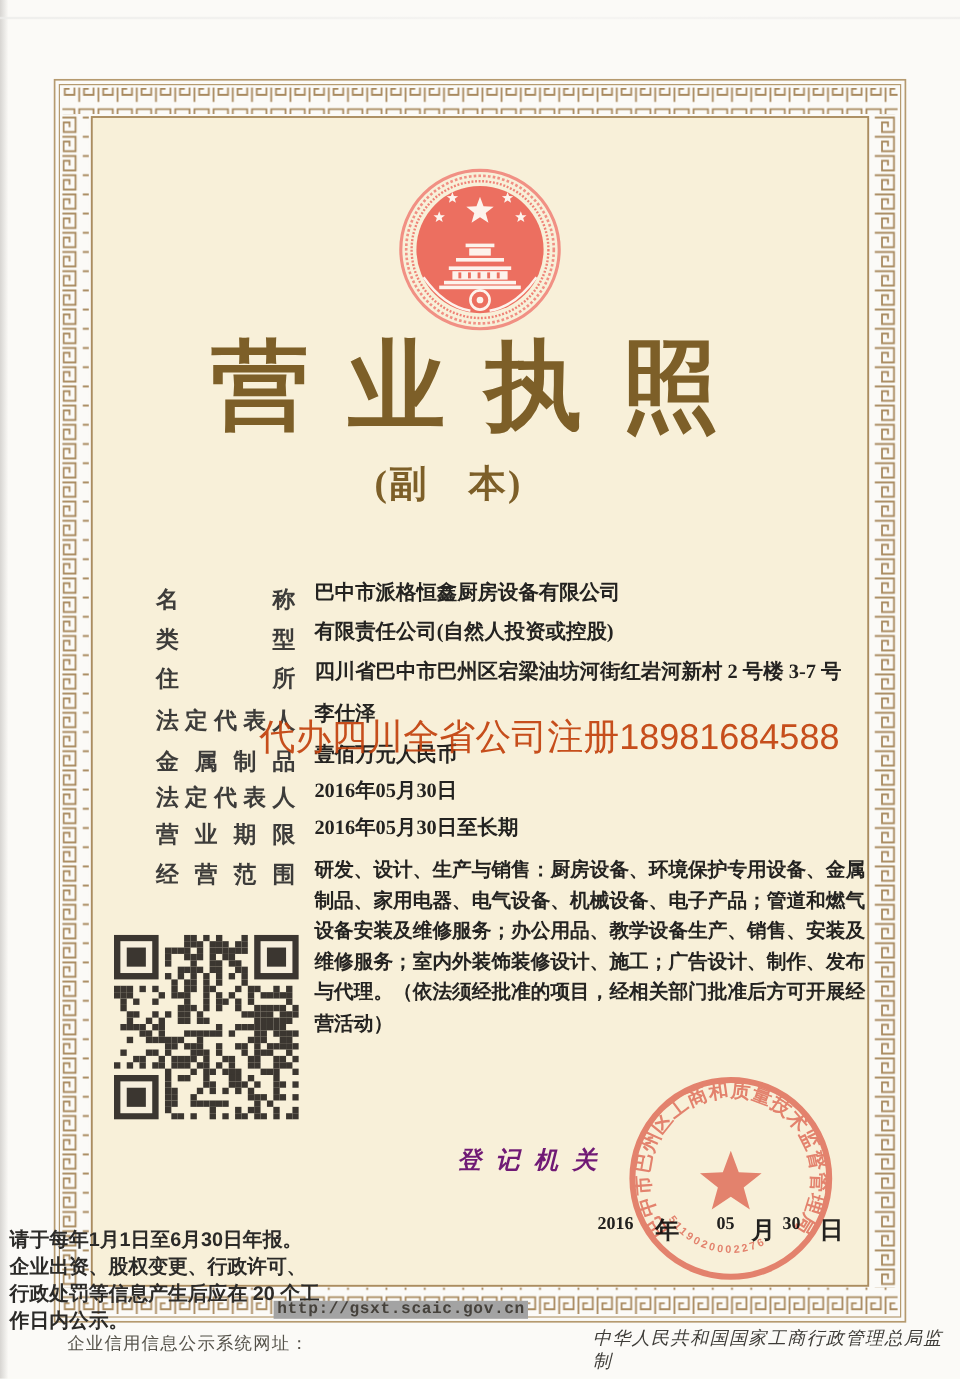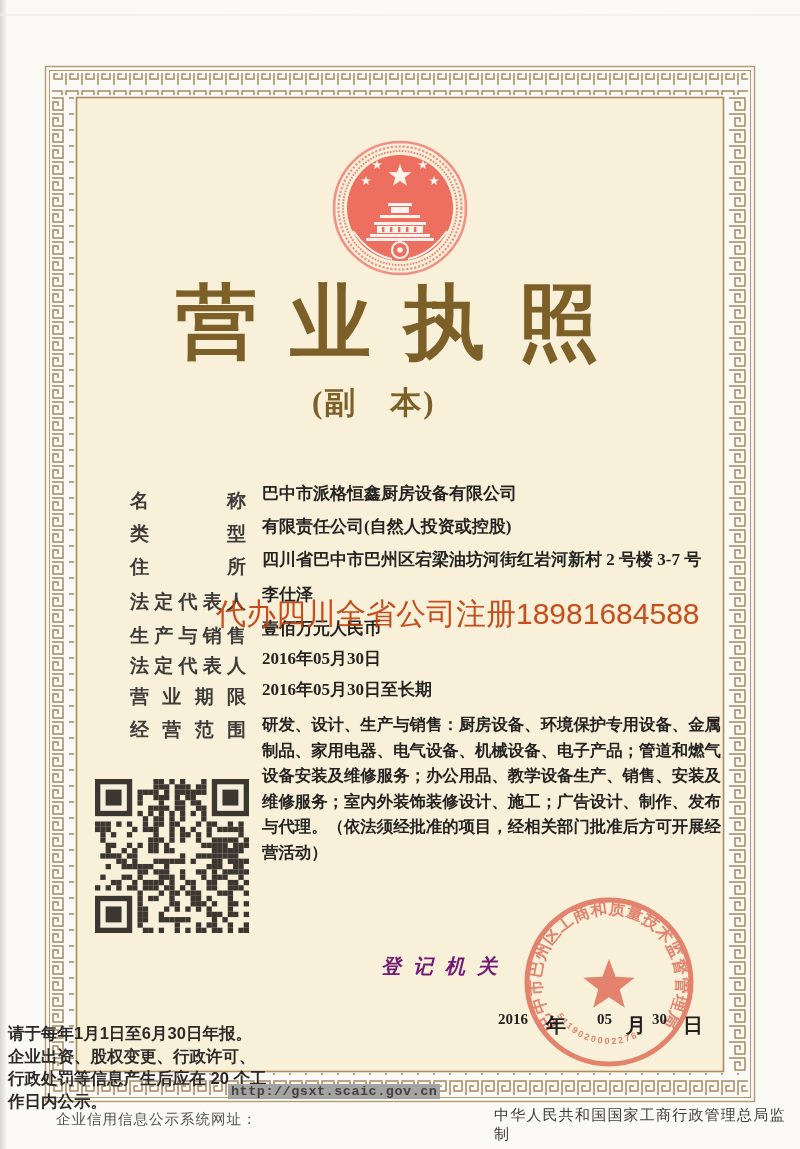--- a/index.html
+++ b/index.html
@@ -66,21 +66,21 @@
     font-family:"Liberation Sans", sans-serif;
     font-size:16.5px;font-weight:600;color:#2b2a28;line-height:22.6px;
   }
   .site-url{
     left:228px;top:1084px;
     font-family:"Liberation Mono", monospace;
     font-size:13.5px;font-weight:700;color:#45413b;letter-spacing:.5px;
     background:#a3a3a3;padding:0 3px;
   }
   .site-label{left:56px;top:1110px;font-size:14.5px;color:#55524a;letter-spacing:1px;}
-  .issuer-note{left:494px;top:1106px;font-size:15px;color:#3e3c38;letter-spacing:1.2px;}
+  .issuer-note{left:494px;top:1106px;font-size:15px;color:#3e3c38;letter-spacing:1.2px;font-style:italic;}
 
   
   .watermark{
     left:216px;top:594px;width:470px;
     font-family:"Liberation Sans", sans-serif;
     font-size:30px;font-weight:500;color:#c2410c;
     white-space:nowrap;opacity:.92;z-index:30;
   }
 </style>
 </head>
@@ -169,21 +169,21 @@
   </div>
   <div class="field-row" style="top:79px">
     <span class="field-label">住所</span>
     <div class="field-value">四川省巴中市巴州区宕梁油坊河街红岩河新村 2 号楼 3-7 号</div>
   </div>
   <div class="field-row" style="top:114px">
     <span class="field-label">法定代表人</span>
     <div class="field-value">李仕泽</div>
   </div>
   <div class="field-row" style="top:148px">
-    <span class="field-label">生产与销售</span>
+    <span class="field-label">金属制品</span>
     <div class="field-value">壹佰万元人民币</div>
   </div>
   <div class="field-row" style="top:178px">
     <span class="field-label">法定代表人</span>
     <div class="field-value">2016年05月30日</div>
   </div>
   <div class="field-row" style="top:209px">
     <span class="field-label">营业期限</span>
     <div class="field-value">2016年05月30日至长期</div>
   </div>

